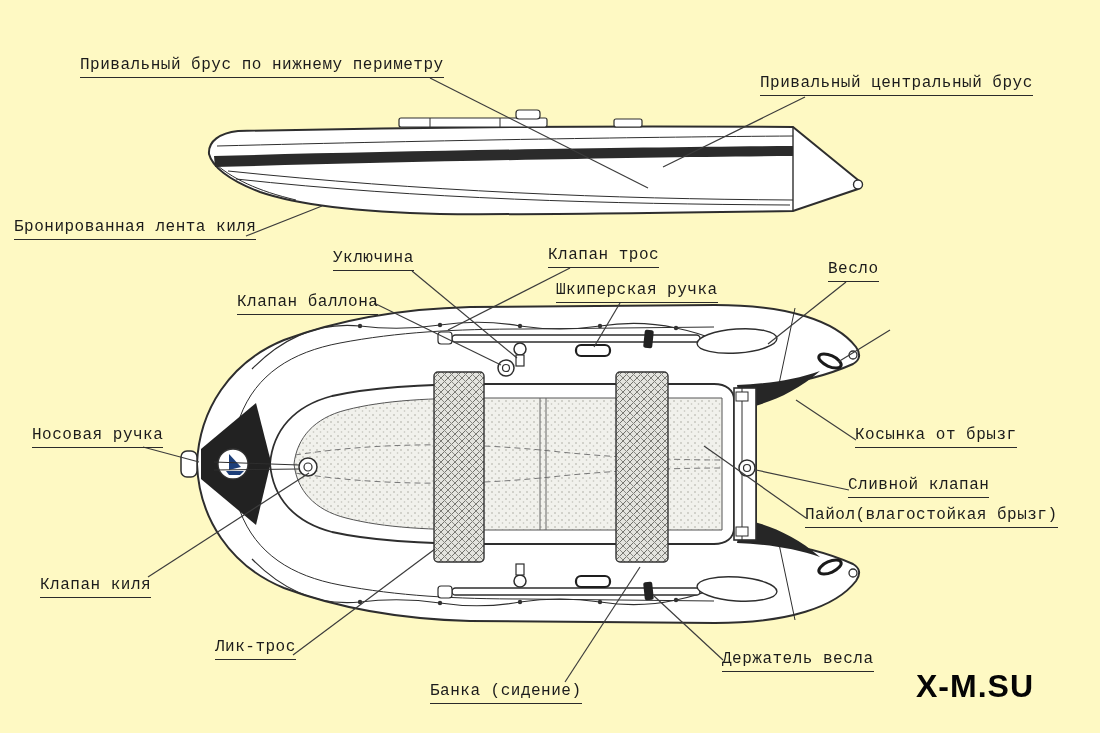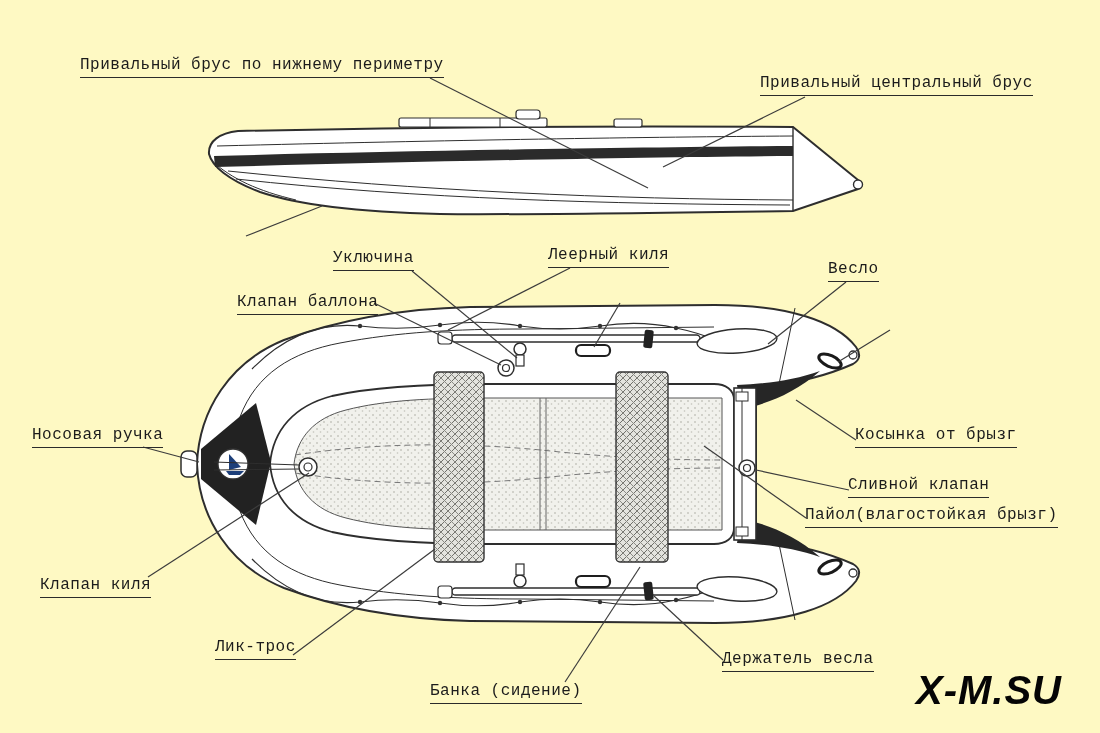--- a/index.html
+++ b/index.html
@@ -18,22 +18,22 @@
     letter-spacing:0.5px;
     white-space:nowrap;
     border-bottom:1.4px solid #2b2b2b;
     padding-bottom:3px;
     line-height:17px;
   }
   .watermark{
     position:absolute;
     left:916px;top:668px;
     font-family:"Liberation Sans","DejaVu Sans",sans-serif;
-    font-weight:bold;font-style:italic;
-    font-size:40px;color:#050505;letter-spacing:1px;
+    font-weight:bold;
+    font-size:32px;color:#050505;letter-spacing:1px;
   }
 </style>
 </head>
 <body>
 
 <div id="canvas">
 
   <svg id="art" width="1100" height="733" viewBox="0 0 1100 733">
     <defs>
       <pattern id="floorDots" width="7" height="7" patternUnits="userSpaceOnUse">
@@ -185,23 +185,25 @@
       <line x1="806" y1="518" x2="704" y2="446"></line>
       <line x1="148" y1="577" x2="309" y2="473"></line>
       <line x1="293" y1="655" x2="435" y2="549"></line>
       <line x1="723" y1="660" x2="654" y2="596"></line>
       <line x1="565" y1="682" x2="640" y2="567"></line>
     </g>
   </svg>
 
   <div class="label" style="left:80px;top:57px">Привальный брус по нижнему периметру</div>
   <div class="label" style="left:760px;top:75px">Привальный центральный брус</div>
+  <div class="label" style="left:14px;top:219px">Бронированная лента киля</div>
   <div class="label" style="left:333px;top:250px">Уключина</div>
-  <div class="label" style="left:548px;top:247px">Леерный киля</div>
+  <div class="label" style="left:548px;top:247px">Клапан трос</div>
   <div class="label" style="left:237px;top:294px">Клапан баллона</div>
+  <div class="label" style="left:556px;top:282px">Шкиперская ручка</div>
   <div class="label" style="left:828px;top:261px">Весло</div>
   <div class="label" style="left:32px;top:427px">Носовая ручка</div>
   <div class="label" style="left:855px;top:427px">Косынка от брызг</div>
   <div class="label" style="left:848px;top:477px">Сливной клапан</div>
   <div class="label" style="left:805px;top:507px">Пайол(влагостойкая брызг)</div>
   <div class="label" style="left:40px;top:577px">Клапан киля</div>
   <div class="label" style="left:215px;top:639px">Лик-трос</div>
   <div class="label" style="left:722px;top:651px">Держатель весла</div>
   <div class="label" style="left:430px;top:683px">Банка (сидение)</div>
 

